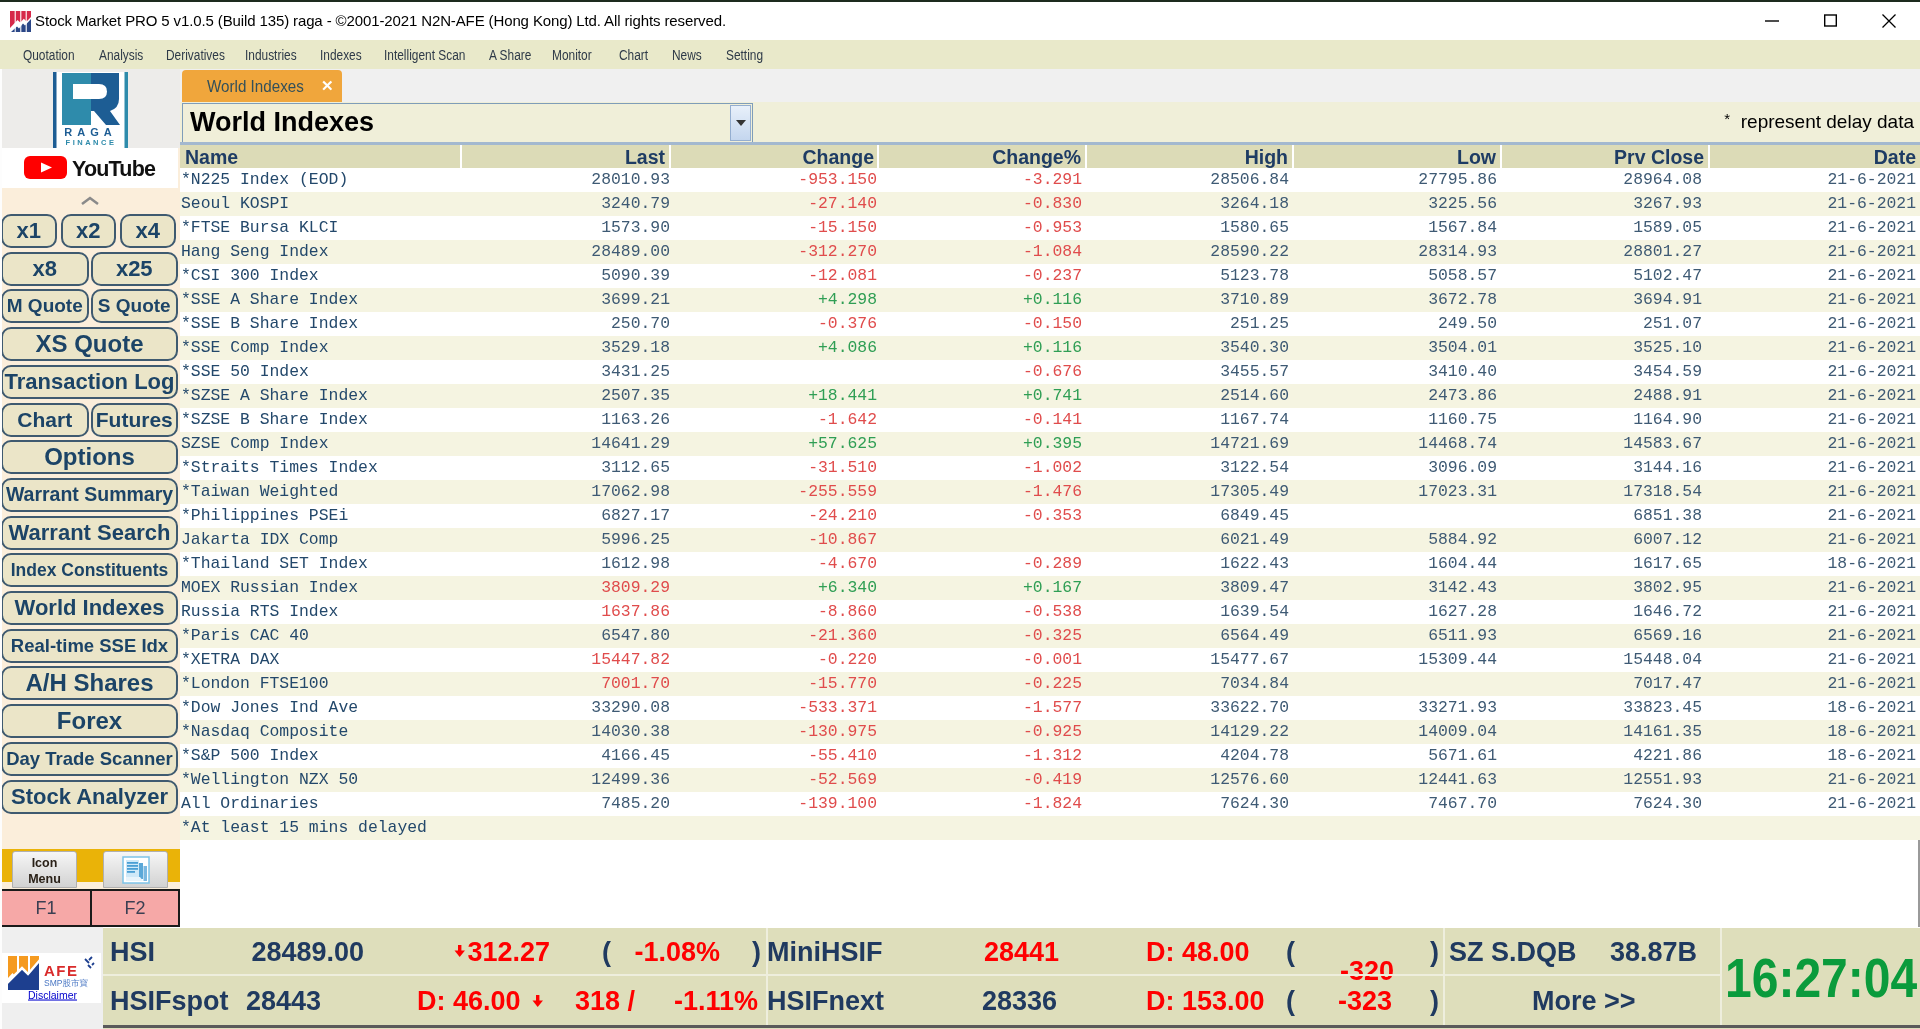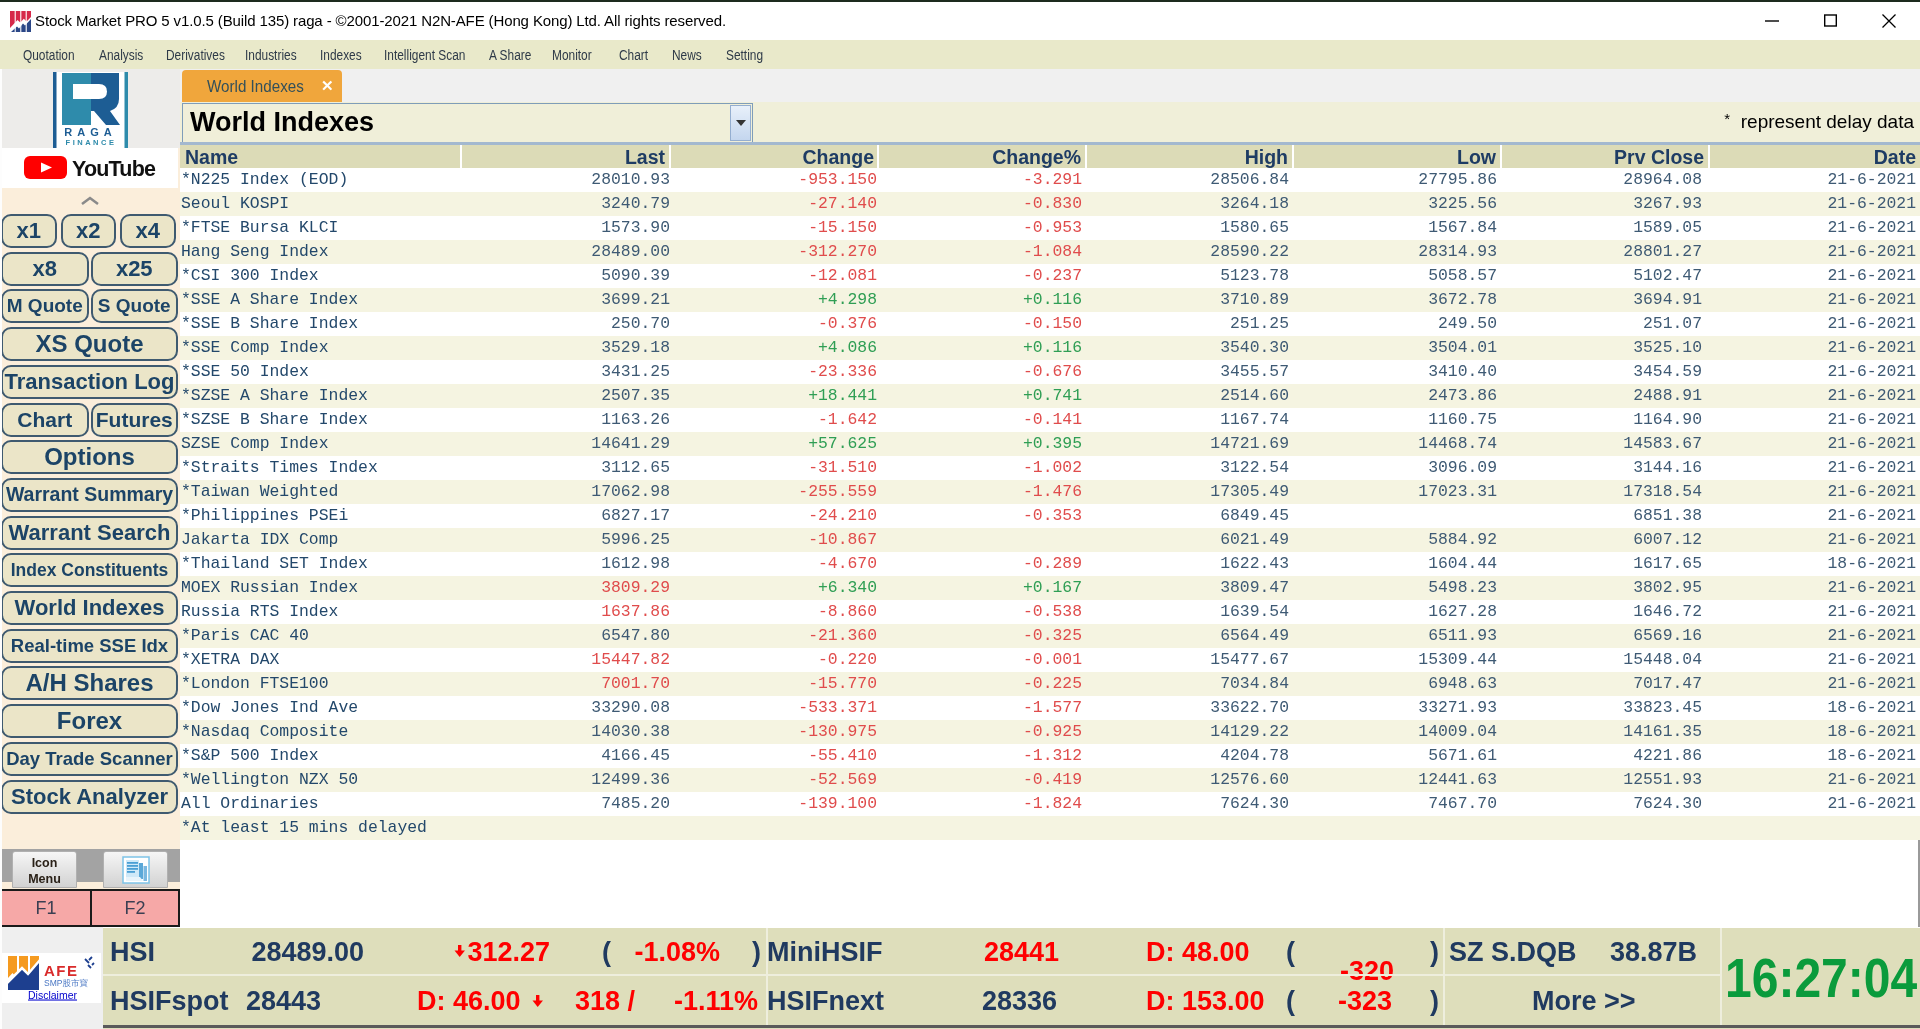--- a/index.html
+++ b/index.html
@@ -8,21 +8,21 @@
 #titlebar { position:absolute; left:0; top:2px; width:1920px; height:38px; background:#fff; }
 #title-text { position:absolute; left:35px; top:10px; font-size:15px; letter-spacing:-0.12px; color:#000; }
 .winbtn { position:absolute; }
 #menubar { position:absolute; left:0; top:40px; width:1920px; height:29px; background:#e9e9ca; }
 #menubar span { position:absolute; top:7px; font-size:14px; color:#2e3a48; }
 #side { position:absolute; left:0; top:69px; width:180px; height:960px; background:#fbeedb; }
 #logoarea { position:absolute; left:0; top:0; width:180px; height:79px; background:#edecea; }
 #ytarea { position:absolute; left:2px; top:79px; width:176px; height:40px; background:#fff; }
 .sbtn { position:absolute; height:34px; background:#ebe5c8; border:2px solid #3f5a70; border-radius:10px;
         color:#1c4467; font-weight:bold; text-align:center; display:flex; align-items:center; justify-content:center; }
-#iconbar { position:absolute; left:0; top:780px; width:180px; height:33px; background:#a3a3a3; }
+#iconbar { position:absolute; left:0; top:780px; width:180px; height:33px; background:#eab308; }
 .graybtn { position:absolute; top:2px; height:37px; background:linear-gradient(#f6f6f6,#d2d2d2); border:1px solid #b0b0b0; border-radius:3px 3px 0 0; }
 #f1f2 { position:absolute; left:0; top:820px; width:180px; height:38px; background:#f6a8a7; }
 .fbtn { position:absolute; top:0; height:38px; border:2px solid #1a1a1a; color:#3a3f52; font-size:18px;
         display:flex; align-items:center; justify-content:center; }
 #bl-gray { position:absolute; left:0; top:858px; width:103px; height:102px; background:#efefef; }
 #afebox { position:absolute; left:2px; top:26px; width:99px; height:50px; background:#fff; }
 #tabstrip { position:absolute; left:180px; top:69px; width:1740px; height:33px; background:#f0f0f0; }
 #tab { position:absolute; left:2px; top:1px; width:160px; height:33px; background:#f0a63c; border-radius:4px 4px 0 0;
        color:#33505a; font-size:17px; }
 #tab .lbl { position:absolute; left:25px; top:7px; font-size:16.5px; transform:scaleX(0.92); transform-origin:left top; }
@@ -283,21 +283,20 @@
         <span class="num vg" style="width:697px">+4.086</span>
         <span class="num vg" style="width:902px">+0.116</span>
         <span class="num vn" style="width:1109px">3540.30</span>
         <span class="num vn" style="width:1317px">3504.01</span>
         <span class="num vn" style="width:1522px">3525.10</span>
         <span class="num vn" style="width:1736px">21-6-2021</span>
       </div>
 <div class="tr rw">
         <span class="c-name">*SSE 50 Index</span>
         <span class="num vn" style="width:490px">3431.25</span>
-        <span class="num vr" style="width:697px">-23.336</span>
         <span class="num vr" style="width:902px">-0.676</span>
         <span class="num vn" style="width:1109px">3455.57</span>
         <span class="num vn" style="width:1317px">3410.40</span>
         <span class="num vn" style="width:1522px">3454.59</span>
         <span class="num vn" style="width:1736px">21-6-2021</span>
       </div>
 <div class="tr rc">
         <span class="c-name">*SZSE A Share Index</span>
         <span class="num vn" style="width:490px">2507.35</span>
         <span class="num vg" style="width:697px">+18.441</span>
@@ -374,21 +373,21 @@
         <span class="num vn" style="width:1317px">1604.44</span>
         <span class="num vn" style="width:1522px">1617.65</span>
         <span class="num vn" style="width:1736px">18-6-2021</span>
       </div>
 <div class="tr rc">
         <span class="c-name">MOEX Russian Index</span>
         <span class="num vr" style="width:490px">3809.29</span>
         <span class="num vg" style="width:697px">+6.340</span>
         <span class="num vg" style="width:902px">+0.167</span>
         <span class="num vn" style="width:1109px">3809.47</span>
-        <span class="num vn" style="width:1317px">5498.23</span>
+        <span class="num vn" style="width:1317px">3142.43</span>
         <span class="num vn" style="width:1522px">3802.95</span>
         <span class="num vn" style="width:1736px">21-6-2021</span>
       </div>
 <div class="tr rw">
         <span class="c-name">Russia RTS Index</span>
         <span class="num vr" style="width:490px">1637.86</span>
         <span class="num vr" style="width:697px">-8.860</span>
         <span class="num vr" style="width:902px">-0.538</span>
         <span class="num vn" style="width:1109px">1639.54</span>
         <span class="num vn" style="width:1317px">1627.28</span>
@@ -414,21 +413,20 @@
         <span class="num vn" style="width:1317px">15309.44</span>
         <span class="num vn" style="width:1522px">15448.04</span>
         <span class="num vn" style="width:1736px">21-6-2021</span>
       </div>
 <div class="tr rc">
         <span class="c-name">*London FTSE100</span>
         <span class="num vr" style="width:490px">7001.70</span>
         <span class="num vr" style="width:697px">-15.770</span>
         <span class="num vr" style="width:902px">-0.225</span>
         <span class="num vn" style="width:1109px">7034.84</span>
-        <span class="num vn" style="width:1317px">6948.63</span>
         <span class="num vn" style="width:1522px">7017.47</span>
         <span class="num vn" style="width:1736px">21-6-2021</span>
       </div>
 <div class="tr rw">
         <span class="c-name">*Dow Jones Ind Ave</span>
         <span class="num vn" style="width:490px">33290.08</span>
         <span class="num vr" style="width:697px">-533.371</span>
         <span class="num vr" style="width:902px">-1.577</span>
         <span class="num vn" style="width:1109px">33622.70</span>
         <span class="num vn" style="width:1317px">33271.93</span>

